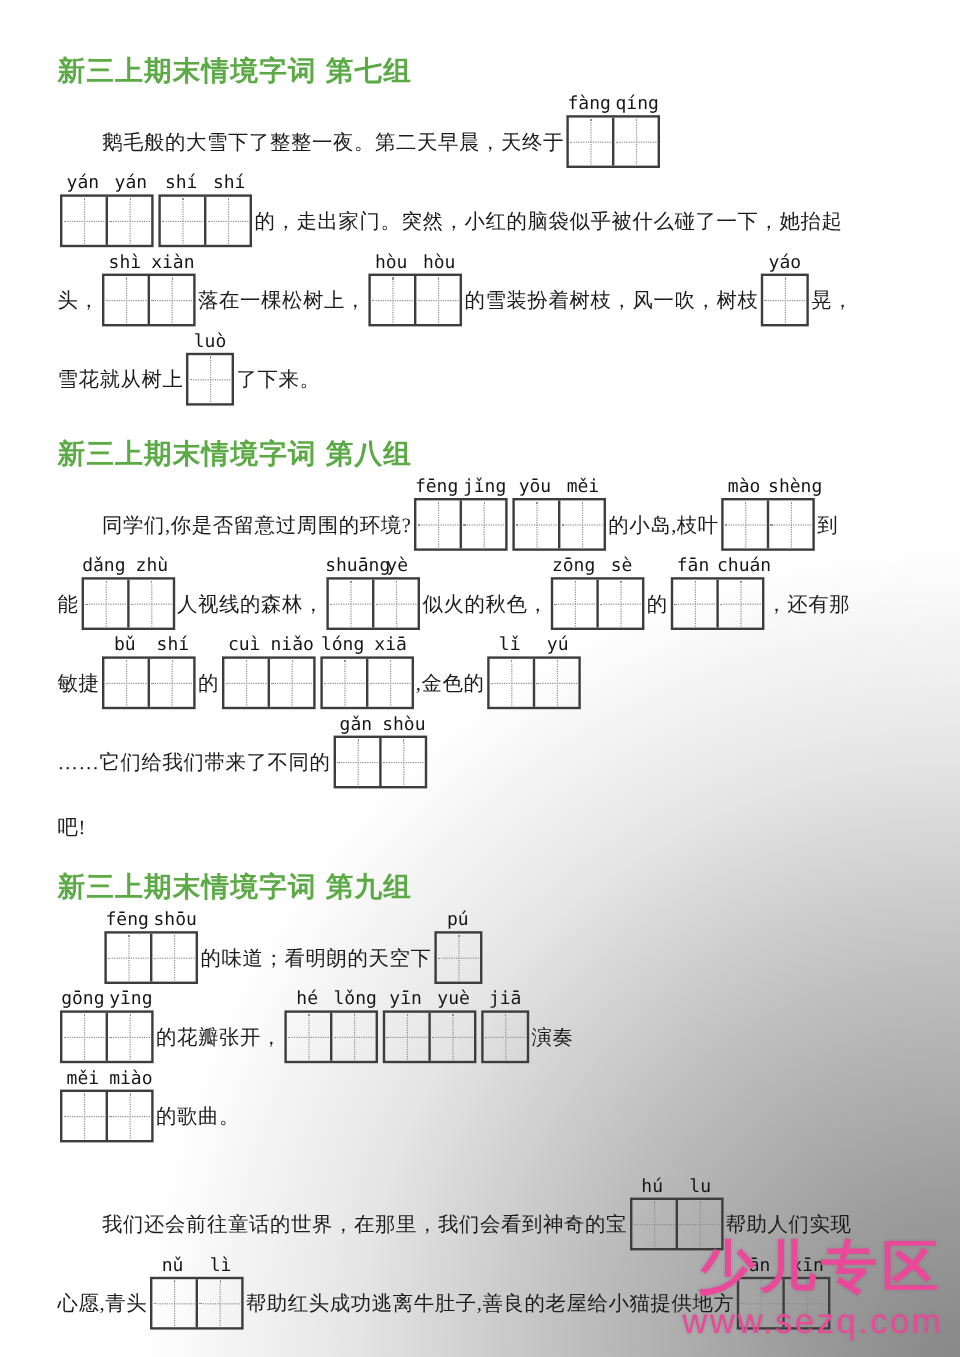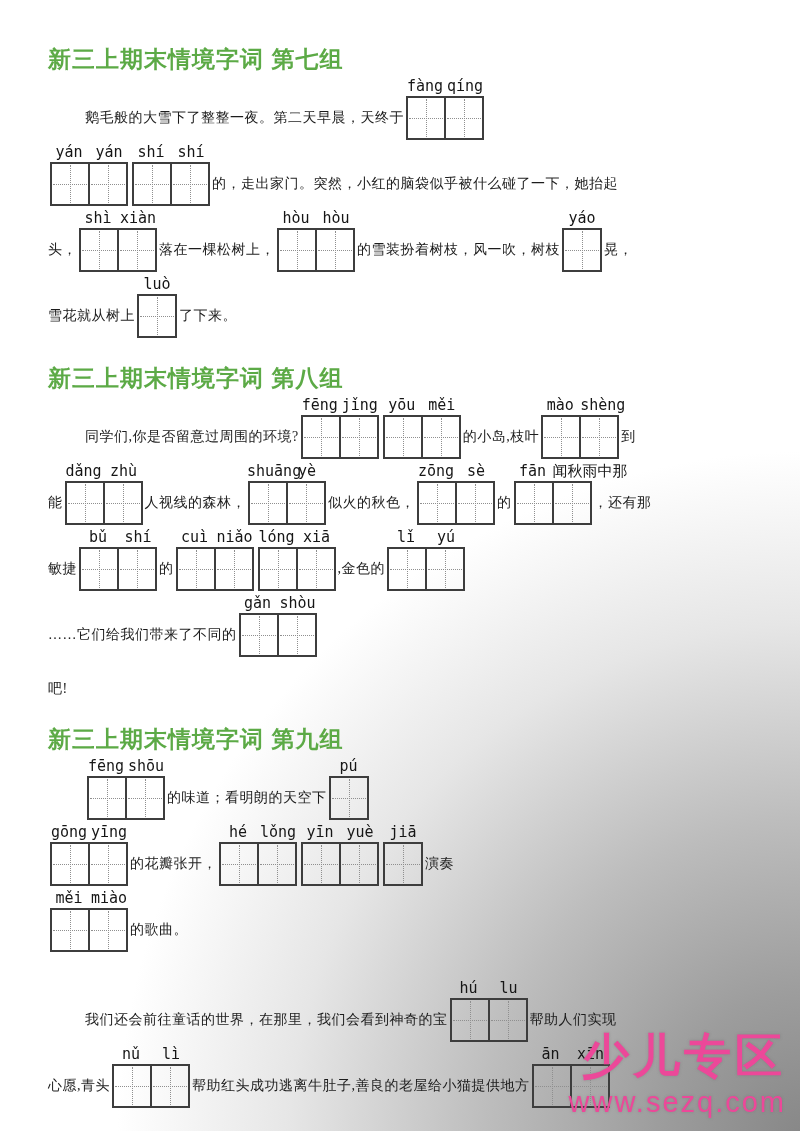--- a/index.html
+++ b/index.html
@@ -24,21 +24,21 @@
     font-weight:bold; font-size:23px; color:var(--accent,#5caa46);
     margin:14px 0 10px 0; letter-spacing:1px;
   }
   .section:first-child .heading { margin-top:0; }
   .line {
     display:flex; align-items:center; height:66px; white-space:nowrap;
   }
   .line.text-only { height:42px; }
   .line.gap-top { margin-top:24px; }
   .indent { display:inline-block; width:37px; flex:0 0 37px; }
-  .t { font-size:14px; letter-spacing:0.5px; }
+  .t { font-size:17px; letter-spacing:0.5px; }
   
   .wb { position:relative; display:inline-flex; margin:0 2px; flex:0 0 auto; }
   .cells { display:inline-flex; border:2px solid #3d3d3d; background:transparent; }
   .cell { width:36px; height:40px; position:relative; }
   .cell + .cell { border-left:2px solid #3d3d3d; }
   .cell::before {
     content:""; position:absolute; left:1px; right:1px; top:50%;
     border-top:1px dotted #8f8f8f;
   }
   .cell::after {
@@ -231,21 +231,21 @@
             </span>
             <span class="cells">
               <span class="cell"></span>
               <span class="cell"></span>
             </span>
           </span>
           <span class="t">的</span>
           <span class="wb">
             <span class="py-row">
               <span class="py">fān</span>
-              <span class="py">闻秋雨中那</span>
+              <span class="py">chuán</span>
             </span>
             <span class="cells">
               <span class="cell"></span>
               <span class="cell"></span>
             </span>
           </span>
           <span class="t">，还有那</span>
         </div>
         <div class="line">
           <span class="t">敏捷</span>

